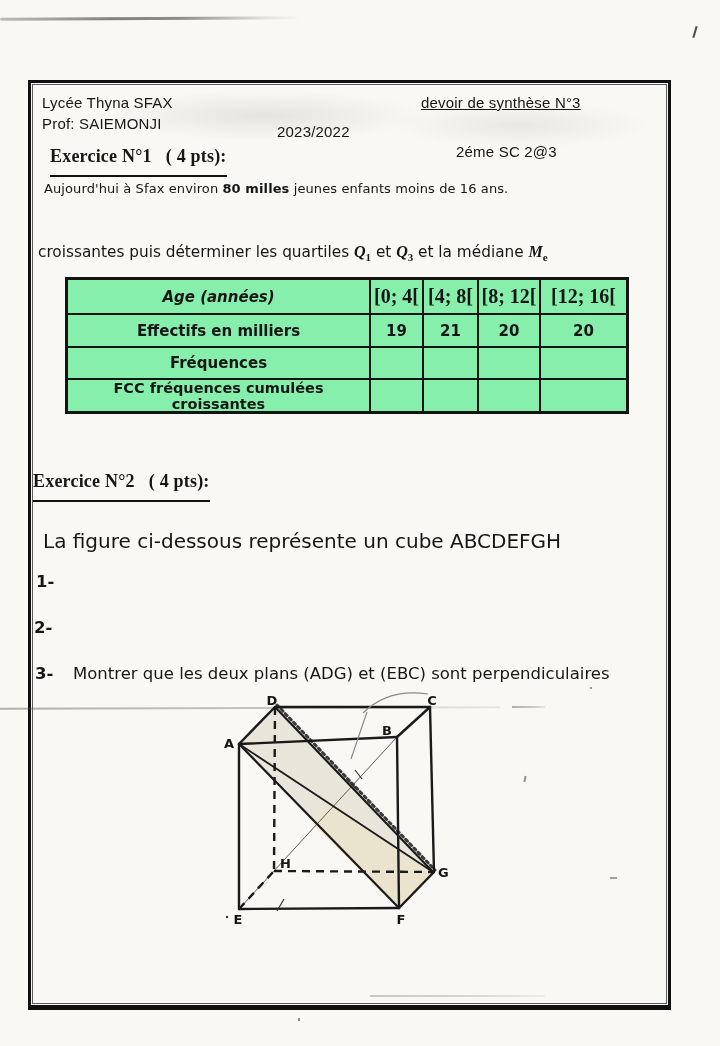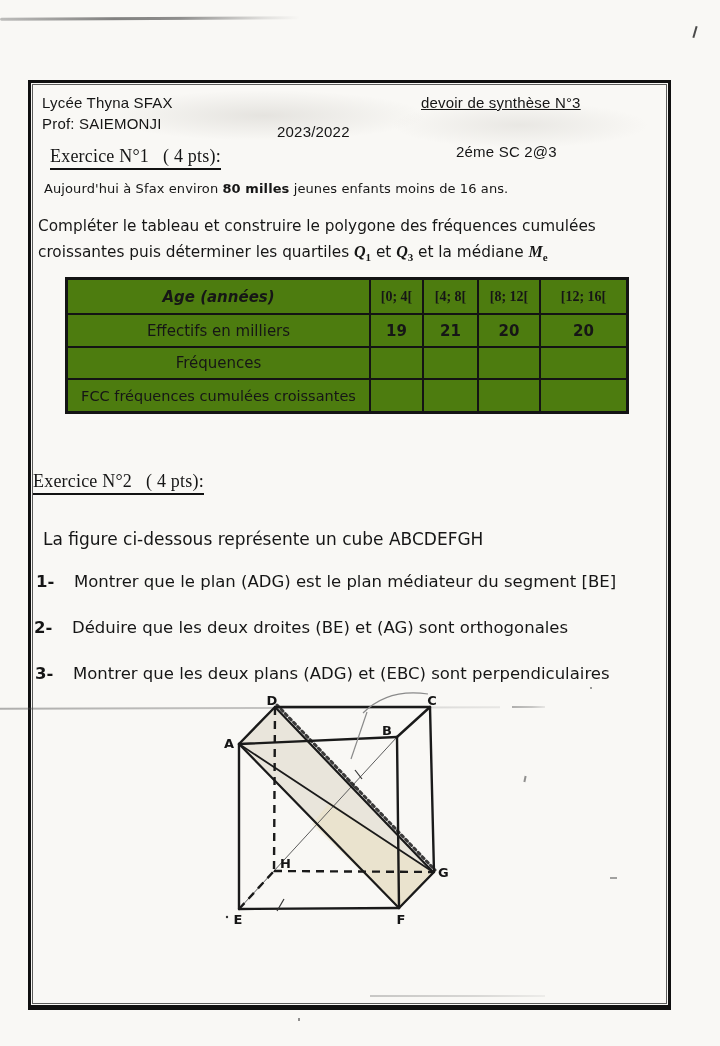--- a/index.html
+++ b/index.html
@@ -17,37 +17,37 @@
   .b2{left:380px;top:100px;width:280px;height:50px;
       background:radial-gradient(ellipse at 50% 50%,rgba(125,120,110,.13),transparent 65%);}
   .b3{left:90px;top:300px;width:200px;height:40px;
       background:radial-gradient(ellipse at 50% 50%,rgba(120,115,100,.10),transparent 65%);}
   
   .frame{left:28px;top:80px;width:637px;height:922px;border:3px solid #101010;border-bottom-width:5px;}
   .frame::after{content:"";position:absolute;inset:1px;border:1px solid rgba(25,25,25,.7);}
   
   .hdr{font-family:"Liberation Sans",sans-serif;font-size:15px;letter-spacing:.2px;}
   
-  .ex-head{font-family:"Liberation Serif",serif;font-weight:normal;font-size:18px;
-           border-bottom:2px solid #121212;padding-bottom:1px;letter-spacing:.2px;}
+  .ex-head{font-family:"Liberation Serif",serif;font-weight:bold;font-size:18px;
+           border-bottom:2px solid #121212;padding-bottom:8px;letter-spacing:.2px;}
   .ex-head .pts{margin-left:14px;}
   
   .body-txt{font-size:13px;letter-spacing:.1px;}
   .small-txt{font-size:15.3px;}
   .mv{font-family:"Liberation Serif",serif;font-weight:bold;font-style:italic;font-size:16px;}
   .mv sub{font-size:11px;font-style:normal;}
   
   .stats-table{left:65px;top:277px;width:560px;border:2.5px solid #141414;
-    display:grid;grid-template-columns:303px 53px 55px 62px 1fr;background:#4d7c0f;}
+    display:grid;grid-template-columns:303px 53px 55px 62px 1fr;background:#86efac;}
   .cell{border:1.25px solid #141414;display:flex;align-items:center;justify-content:center;
         text-align:center;font-size:15px;padding:0 2px;}
   .rh1{height:33px;} .rh2{height:31px;} .rh3{height:30px;} .rh4{height:31px;}
-  .lbl{font-weight:normal;text-align:center;}
+  .lbl{font-weight:bold;text-align:center;}
   .age-lbl{font-style:italic;font-weight:bold;}
-  .interval{font-family:"Liberation Serif",serif;font-weight:bold;font-size:14px;}
+  .interval{font-family:"Liberation Serif",serif;font-weight:bold;font-size:20px;}
   .num{font-weight:bold;font-size:15px;}
   .fcc{font-size:14.5px;}
   
   .q-line{display:flex;font-size:16.5px;}
   .q-num{font-weight:bold;width:38px;flex:0 0 38px;}
   
   .faint{background:linear-gradient(90deg,rgba(70,70,70,.55),rgba(100,100,100,.45) 60%,rgba(130,130,130,.2));height:1.5px;opacity:.75;}
   svg text{font-family:"DejaVu Sans",sans-serif;font-weight:bold;font-size:13px;fill:#151515;}
 </style>
 </head>
@@ -70,21 +70,20 @@
   <div class="abs hdr" style="left:456px;top:115px;margin-top:28px;">2éme SC 2@3</div>
 
   <div class="abs ex-head" style="left:50px;top:146px;">
     <span>Exercice N°1</span><span class="pts">( 4 pts):</span>
   </div>
 
   <div class="abs body-txt" style="left:44px;top:181px;">
     <span>Aujourd'hui à Sfax environ </span><b>80 milles</b><span> jeunes enfants moins de 16 ans.</span>
   </div>
 
-  <div class="abs small-txt" style="left:38px;top:217px;">Compléter le tableau et construire le polygone des fréquences cumulées</div>
   <div class="abs small-txt" style="left:38px;top:243px;">
     <span>croissantes puis déterminer les quartiles </span><span class="mv"><span>Q</span><sub>1</sub></span><span> et </span><span class="mv"><span>Q</span><sub>3</sub></span><span> et la médiane </span><span class="mv"><span>M</span><sub>e</sub></span>
   </div>
 
   <div class="abs stats-table">
     <div class="cell rh1 age-lbl">Age (années)</div>
     <div class="cell rh1 interval">[0; 4[</div>
     <div class="cell rh1 interval">[4; 8[</div>
     <div class="cell rh1 interval">[8; 12[</div>
     <div class="cell rh1 interval">[12; 16[</div>
@@ -105,29 +104,27 @@
     <div class="cell rh4"></div>
     <div class="cell rh4"></div>
     <div class="cell rh4"></div>
     <div class="cell rh4"></div>
   </div>
 
   <div class="abs ex-head" style="left:33px;top:471px;text-align:center;">
     <span>Exercice N°2</span><span class="pts">( 4 pts):</span>
   </div>
 
-  <div class="abs" style="left:43px;top:529px;font-size:17px;">La figure ci-dessous représente un cube ABCDEFGH</div>
+  <div class="abs" style="left:43px;top:529px;font-size:20px;">La figure ci-dessous représente un cube ABCDEFGH</div>
 
   <div class="abs q-line" style="left:36px;top:572px;width:640px;">
     <span class="q-num">1-</span>
-    <span>Montrer que le plan (ADG) est le plan médiateur du segment [BE]</span>
   </div>
   <div class="abs q-line" style="left:34px;top:618px;width:640px;">
     <span class="q-num">2-</span>
-    <span>Déduire que les deux droites (BE) et (AG) sont orthogonales</span>
   </div>
   <div class="abs q-line" style="left:35px;top:664px;width:660px;">
     <span class="q-num">3-</span>
     <span>Montrer que les deux plans (ADG) et (EBC) sont perpendiculaires</span>
   </div>
 
   <div class="abs faint" style="left:0;top:707px;width:500px;transform:rotate(-.2deg);"></div>
   <div class="abs faint" style="left:512px;top:706px;width:33px;"></div>
   <div class="abs faint" style="left:370px;top:995px;width:175px;opacity:.5;"></div>
 

